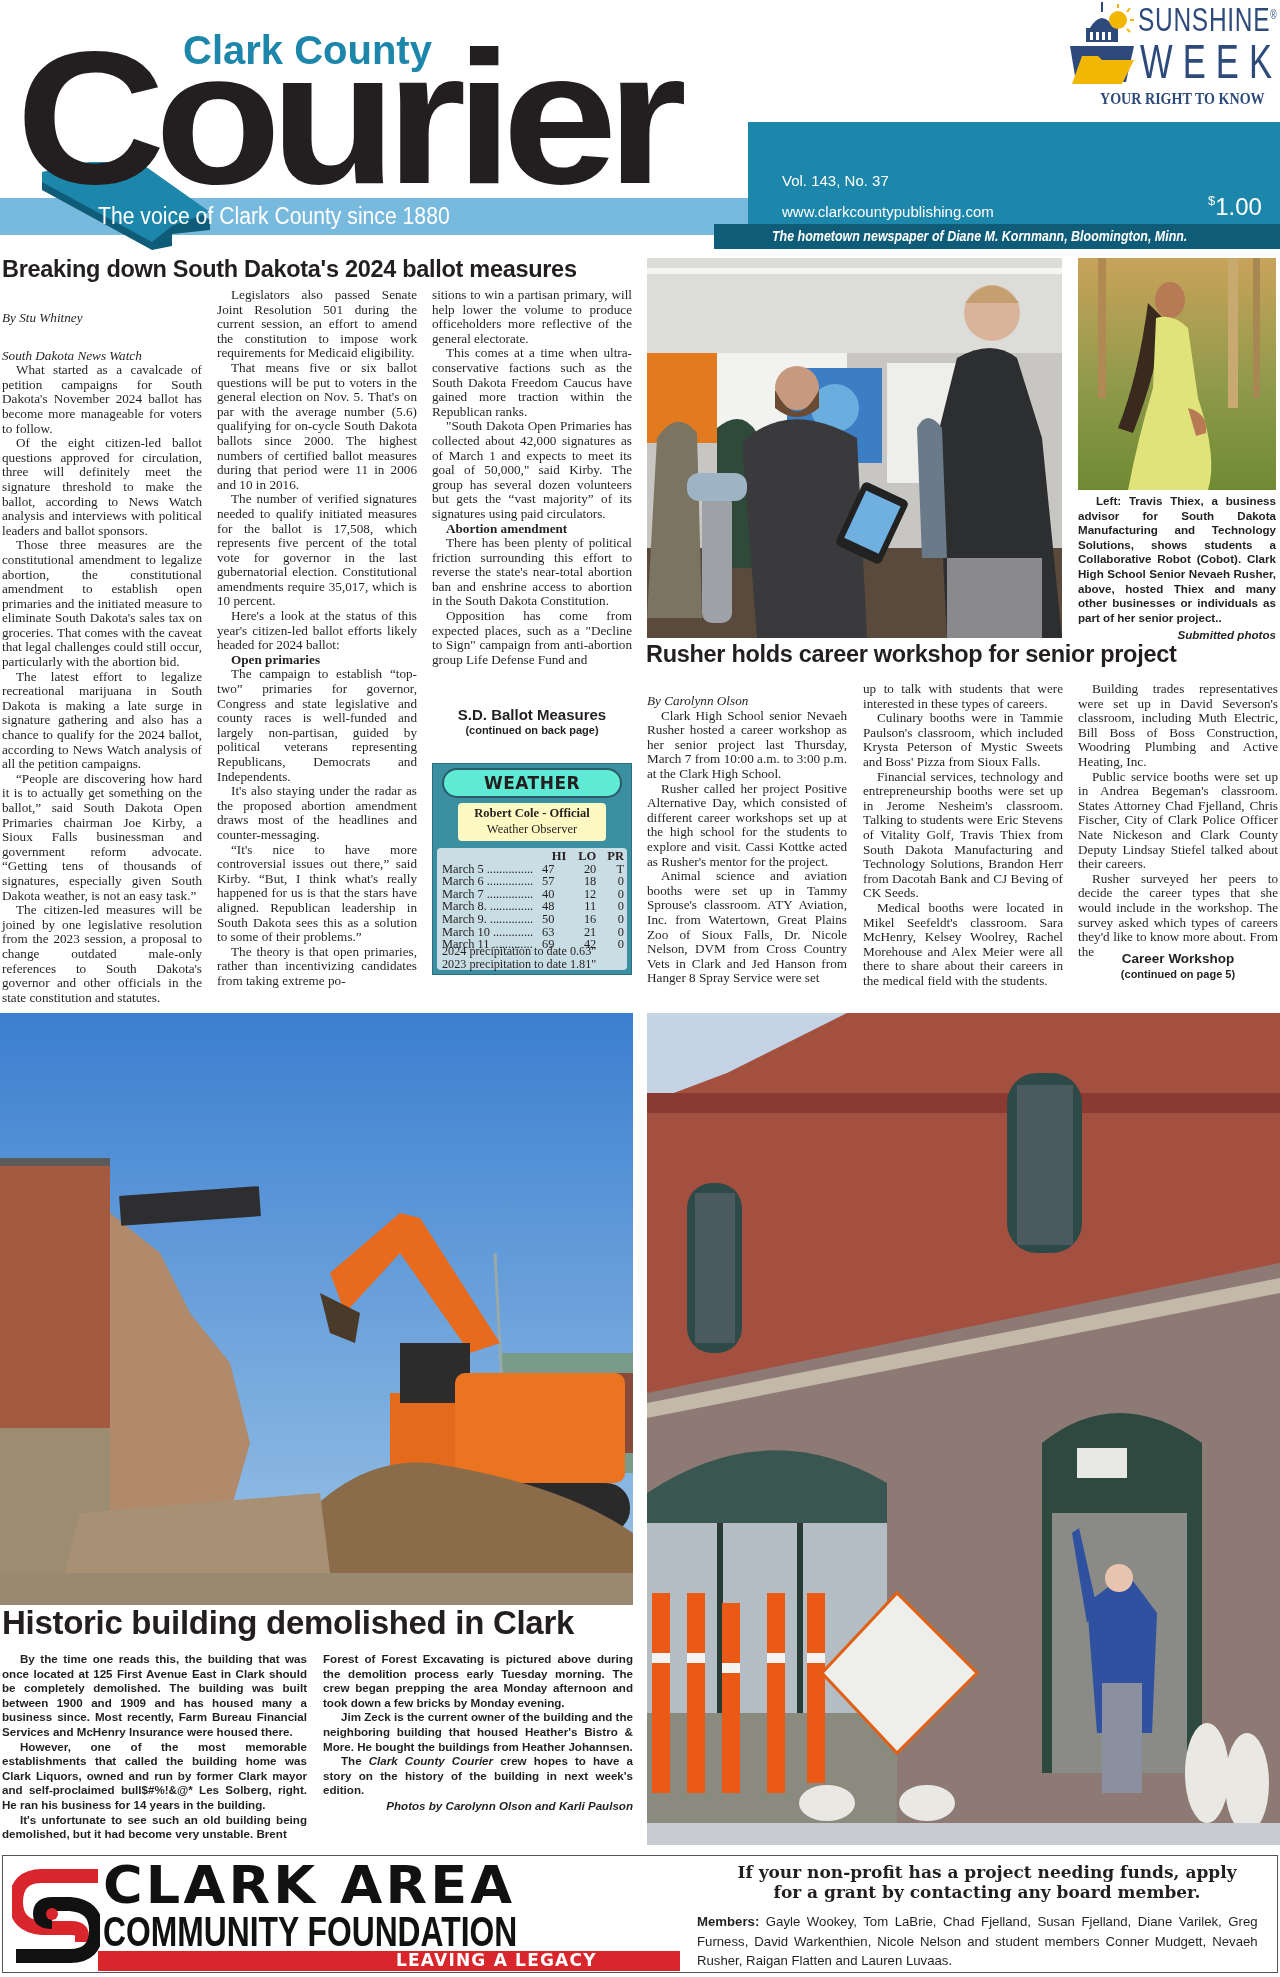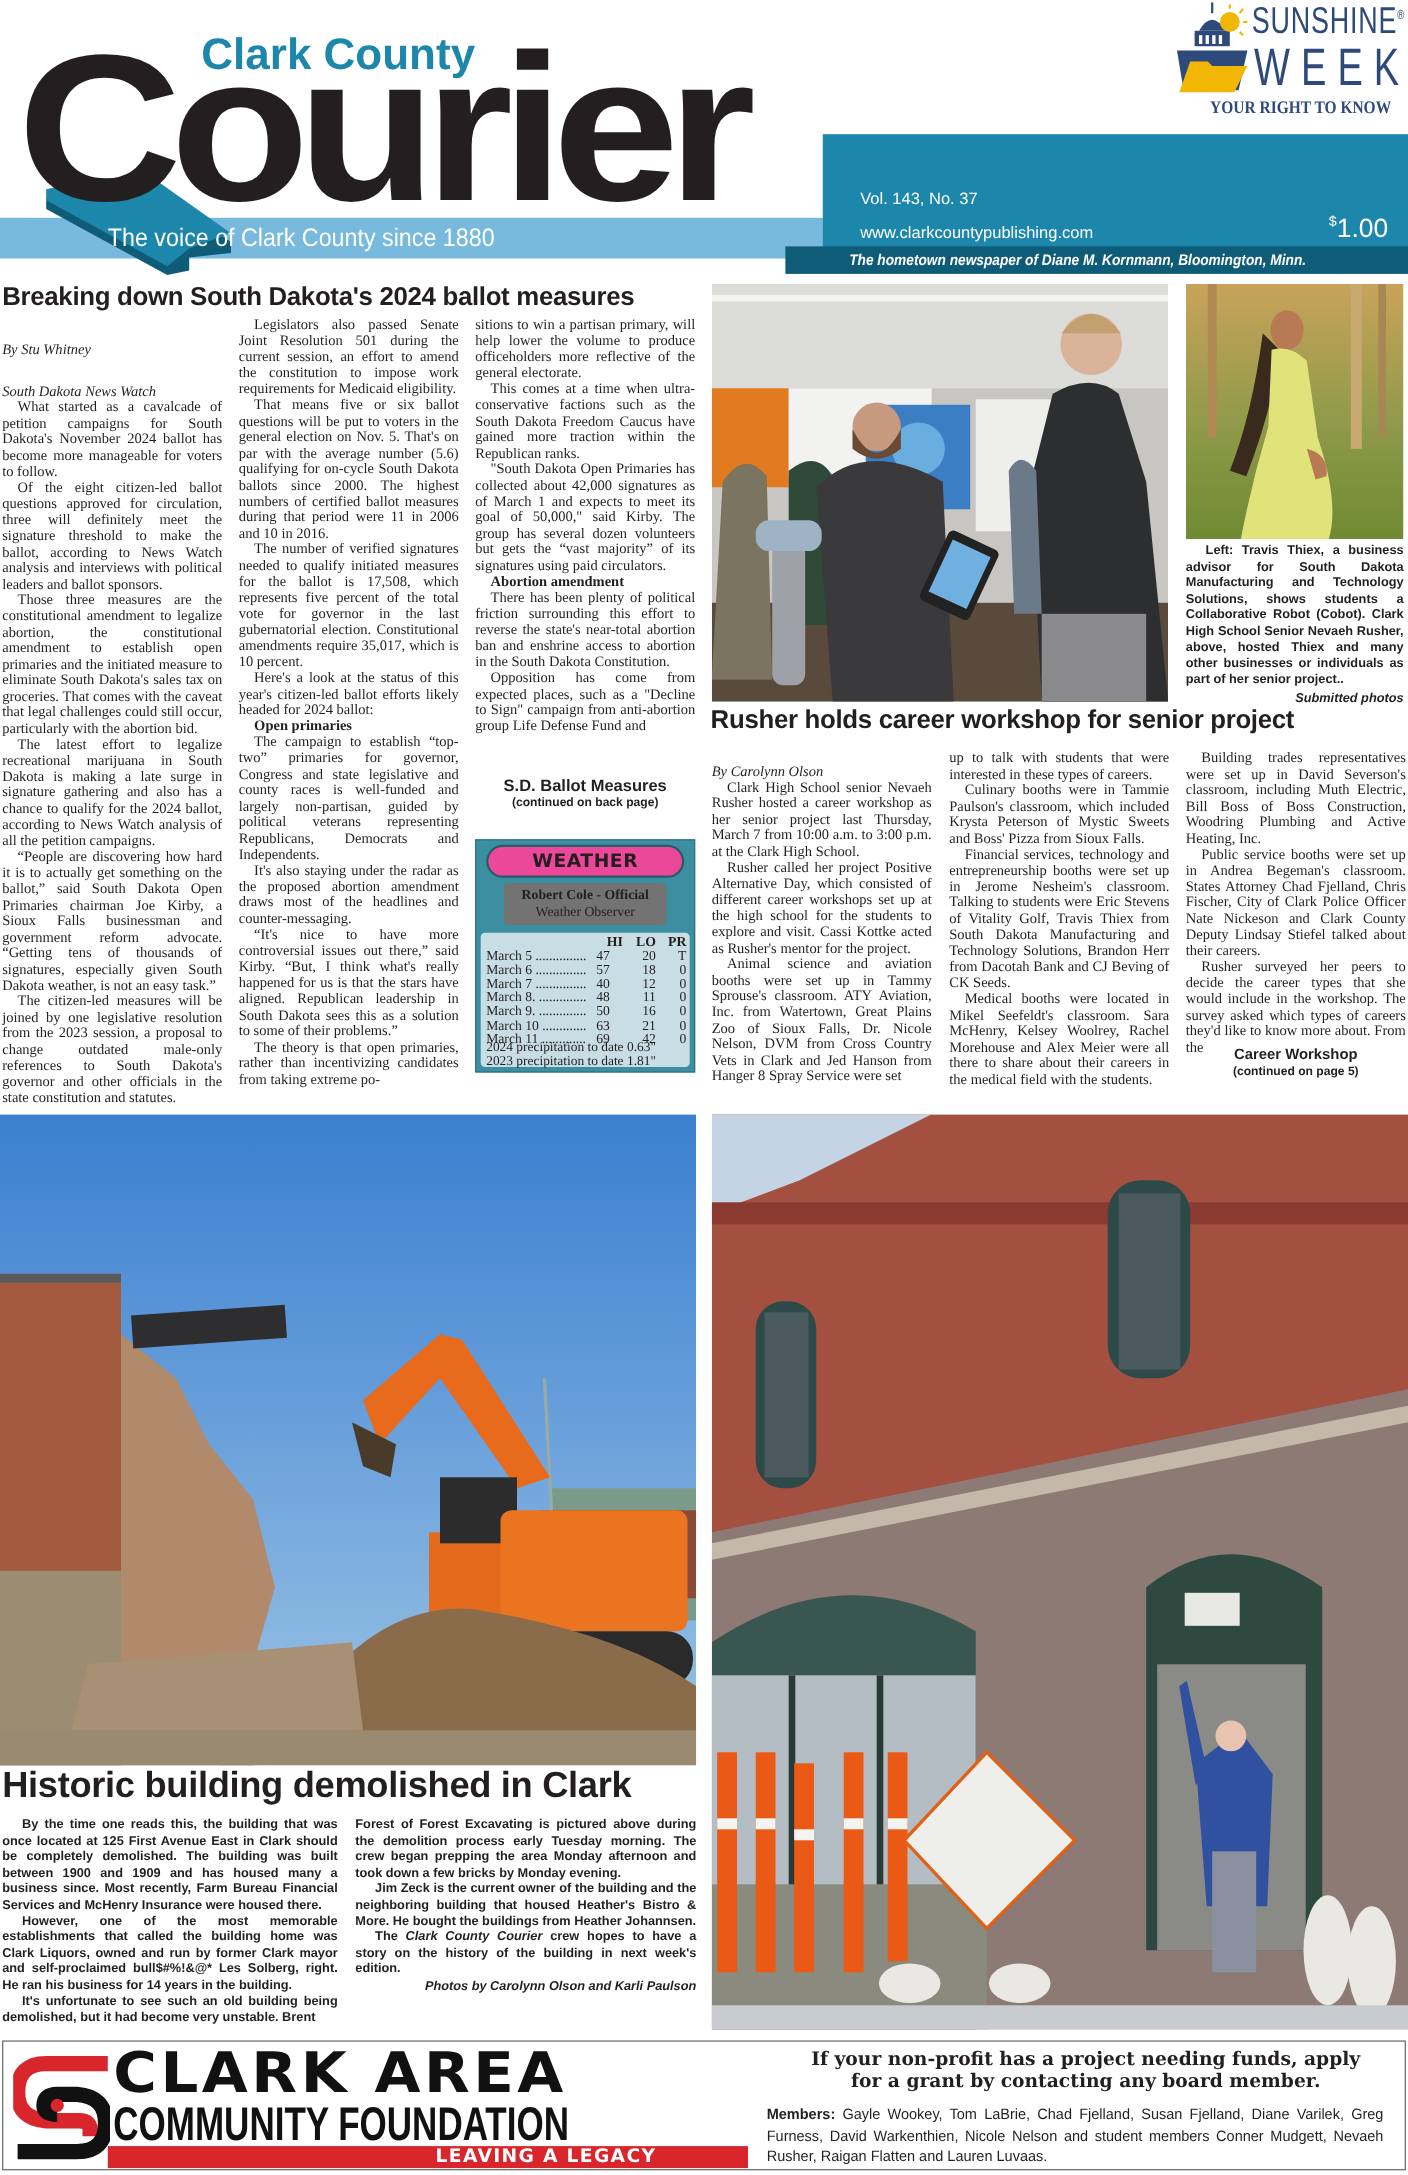--- a/index.html
+++ b/index.html
@@ -38,22 +38,22 @@
   .jump .js { font-weight: 700; font-size: 11px; line-height: 13px; }
 
   .sans-col { font-family: "Liberation Sans", sans-serif; font-weight: 700; font-size: 11.6px; line-height: 14.6px; text-align: justify; color: #231f20; }
   .sans-col p { text-indent: 18px; }
 
   
   .photo { overflow: hidden; }
 
   
   .wx { left: 432px; top: 763px; width: 200px; height: 212px; background: #3b8fa0; border: 1px solid #2a6f80; }
-  .wx-pill { left: 442px; top: 768px; width: 180px; height: 30px; background: #ec4899; border: 2px solid #2a5a66; border-radius: 16px; text-align: center; font-family: "DejaVu Sans", sans-serif; font-weight: 700; font-size: 17px; line-height: 26px; color: #231f20; letter-spacing: 0.5px; }
-  .wx-obs { left: 458px; top: 803px; width: 148px; height: 38px; background: #737373; border-radius: 4px; text-align: center; font-family: "Liberation Serif", serif; font-size: 12.5px; line-height: 16px; color: #231f20; padding-top: 2px; }
+  .wx-pill { left: 442px; top: 768px; width: 180px; height: 30px; background: #5eead4; border: 2px solid #2a5a66; border-radius: 16px; text-align: center; font-family: "DejaVu Sans", sans-serif; font-weight: 700; font-size: 17px; line-height: 26px; color: #231f20; letter-spacing: 0.5px; }
+  .wx-obs { left: 458px; top: 803px; width: 148px; height: 38px; background: #fef9c3; border-radius: 4px; text-align: center; font-family: "Liberation Serif", serif; font-size: 12.5px; line-height: 16px; color: #231f20; padding-top: 2px; }
   .wx-obs b { font-weight: 700; }
   .wx-body { left: 437px; top: 848px; width: 190px; height: 122px; background: #c9dee4; border-radius: 4px; }
   .wx-table { left: 442px; top: 850px; width: 182px; font-family: "Liberation Serif", serif; font-size: 12.4px; line-height: 12.6px; color: #231f20; border-collapse: collapse; }
   .wx-table th { font-weight: 700; text-align: right; font-size: 12.5px; padding: 0; }
   .wx-table td { padding: 0; white-space: nowrap; }
   .wx-table td.day { width: 100px; overflow: hidden; }
   .wx-table td.n { text-align: right; }
   .wx-foot { left: 442px; top: 945px; width: 186px; font-family: "Liberation Serif", serif; font-size: 12.2px; line-height: 12.6px; color: #231f20; white-space: nowrap; }
 
   

